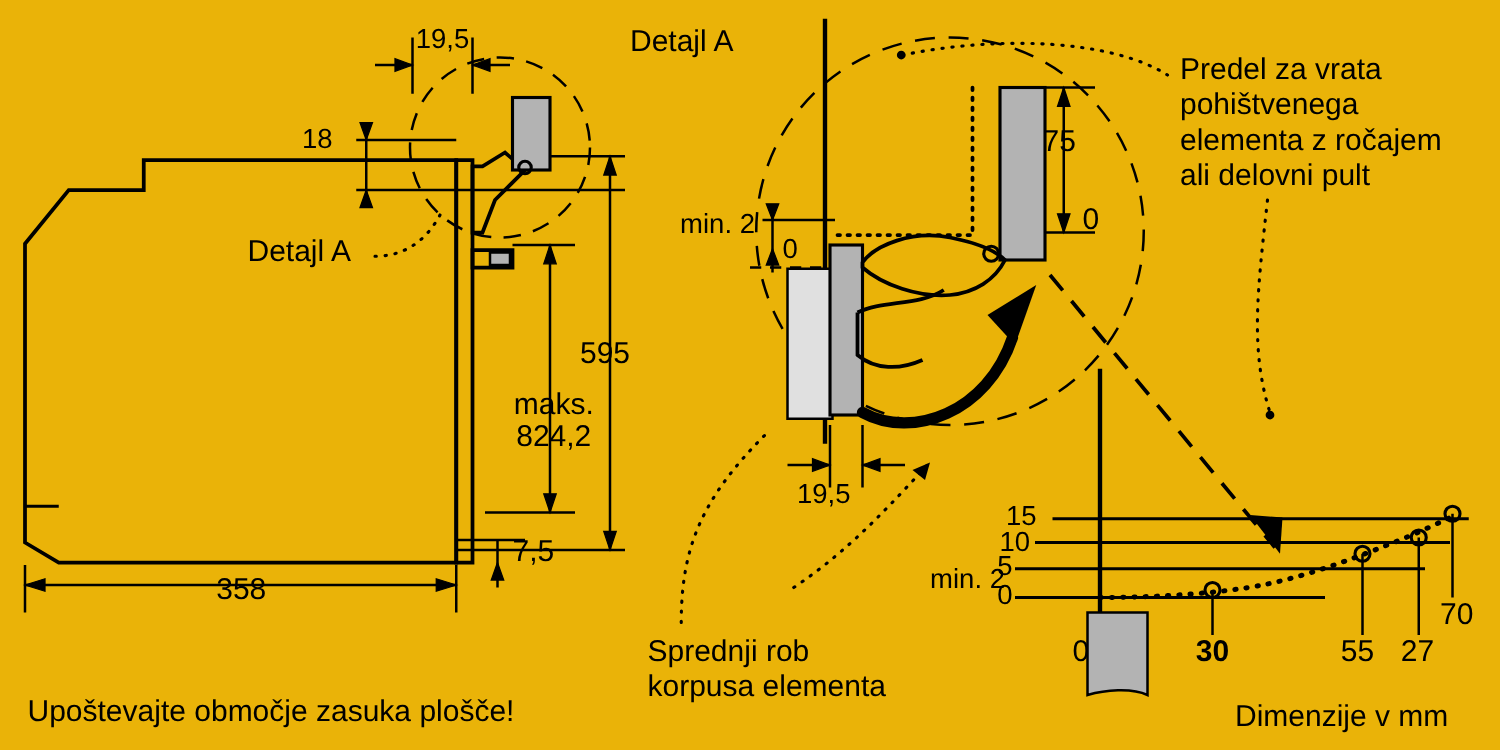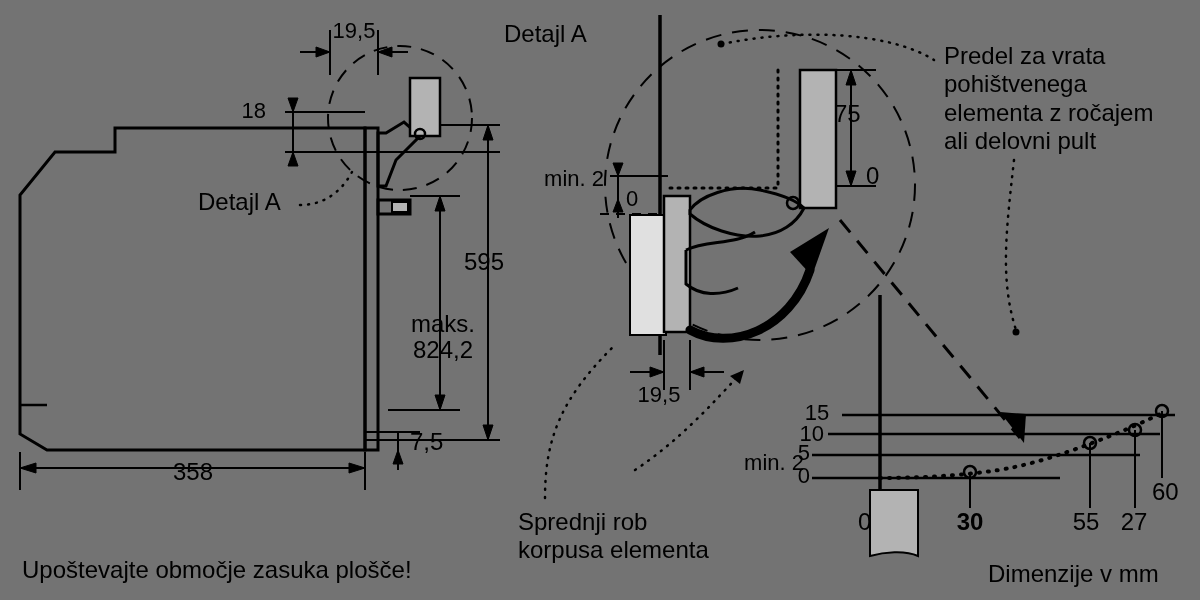--- a/index.html
+++ b/index.html
@@ -4,21 +4,21 @@
 <style>
   html, body {
     margin: 0;
     padding: 0;
     background: #ffffff;
   }
   #root {
     position: relative;
     width: 1200px;
     height: 600px;
-    background: #737373;
+    background: #eab308;
     font-family: "Liberation Sans", sans-serif;
     color: #000000;
     overflow: hidden;
   }
   svg.layer {
     position: absolute;
     left: 0;
     top: 0;
     width: 1200px;
     height: 600px;
@@ -185,21 +185,21 @@
 
       <path d="M 840 220 L 1020 438" fill="none" stroke="#000" stroke-width="3" stroke-dasharray="16 11"></path>
       <path d="M 1024 443 L 1000 412 L 1026 414 Z" fill="#000"></path>
     </g>
 
   </svg>
 
   <div class="lbl s22 center" style="left:322px; top:18px; width:64px;">19,5</div>
   <div class="lbl s22 right" style="left:222px; top:98px; width:44px;">18</div>
   <div class="lbl s24" style="left:198px; top:188px;">Detajl A</div>
-  <div class="lbl s24" style="left:464px; top:248px;">595</div>
+  <div class="lbl s24" style="left:464px; top:269px;">595</div>
   <div class="lbl s24 center" style="left:388px; top:310px; width:110px;">maks.</div>
   <div class="lbl s24 center" style="left:388px; top:336px; width:110px;">824,2</div>
   <div class="lbl s24" style="left:410px; top:428px;">7,5</div>
   <div class="lbl s24 center" style="left:148px; top:458px; width:90px;">358</div>
 
   <div class="lbl s24" style="left:504px; top:20px;">Detajl A</div>
   <div class="lbl s22 right" style="left:504px; top:166px; width:100px;">min. 2</div>
   <div class="lbl s22" style="left:626px; top:186px;">0</div>
   <div class="lbl s24" style="left:834px; top:100px;">75</div>
   <div class="lbl s24" style="left:866px; top:162px;">0</div>
@@ -215,18 +215,18 @@
   <div class="lbl s22 right" style="left:796px; top:400px; width:42px;text-align:center;">15</div>
   <div class="lbl s22 right" style="left:782px; top:421px; width:42px;">10</div>
   <div class="lbl s22 right" style="left:768px; top:440px; width:42px;">5</div>
   <div class="lbl s22 right" style="left:768px; top:463px; width:42px;">0</div>
   <div class="lbl s22 right" style="left:694px; top:450px; width:110px;">min. 2</div>
 
   <div class="lbl s24" style="left:858px; top:508px;">0</div>
   <div class="lbl s24 center" style="left:946px; top:508px; width:48px;font-weight:bold;">30</div>
   <div class="lbl s24 center" style="left:1062px; top:508px; width:48px;">55</div>
   <div class="lbl s24 center" style="left:1110px; top:508px; width:48px;">27</div>
-  <div class="lbl s24" style="left:1152px; top:478px;">60</div>
+  <div class="lbl s24" style="left:1152px; top:478px;">70</div>
 
   <div class="lbl s24" style="left:22px; top:556px;">Upoštevajte območje zasuka plošče!</div>
   <div class="lbl s24" style="left:988px; top:560px;">Dimenzije v mm</div>
 
 </div>
 
 </body></html>

